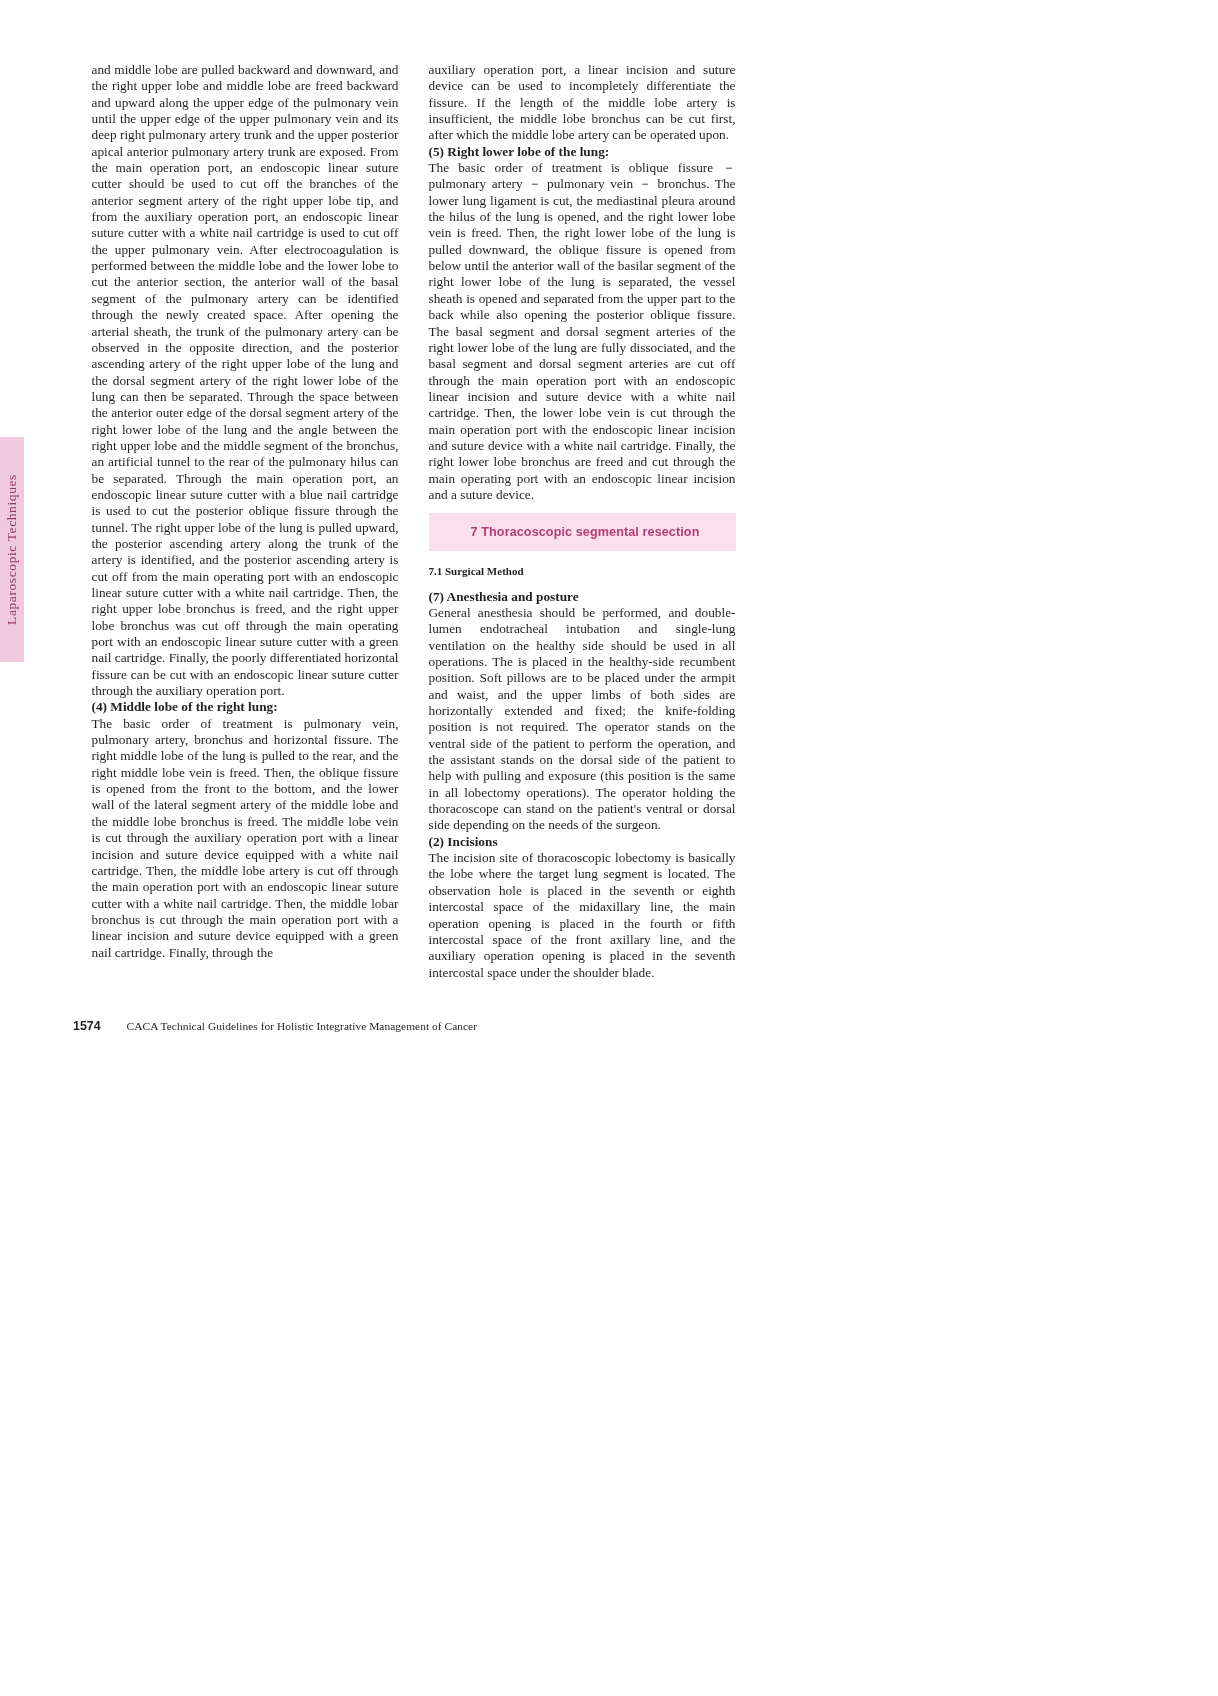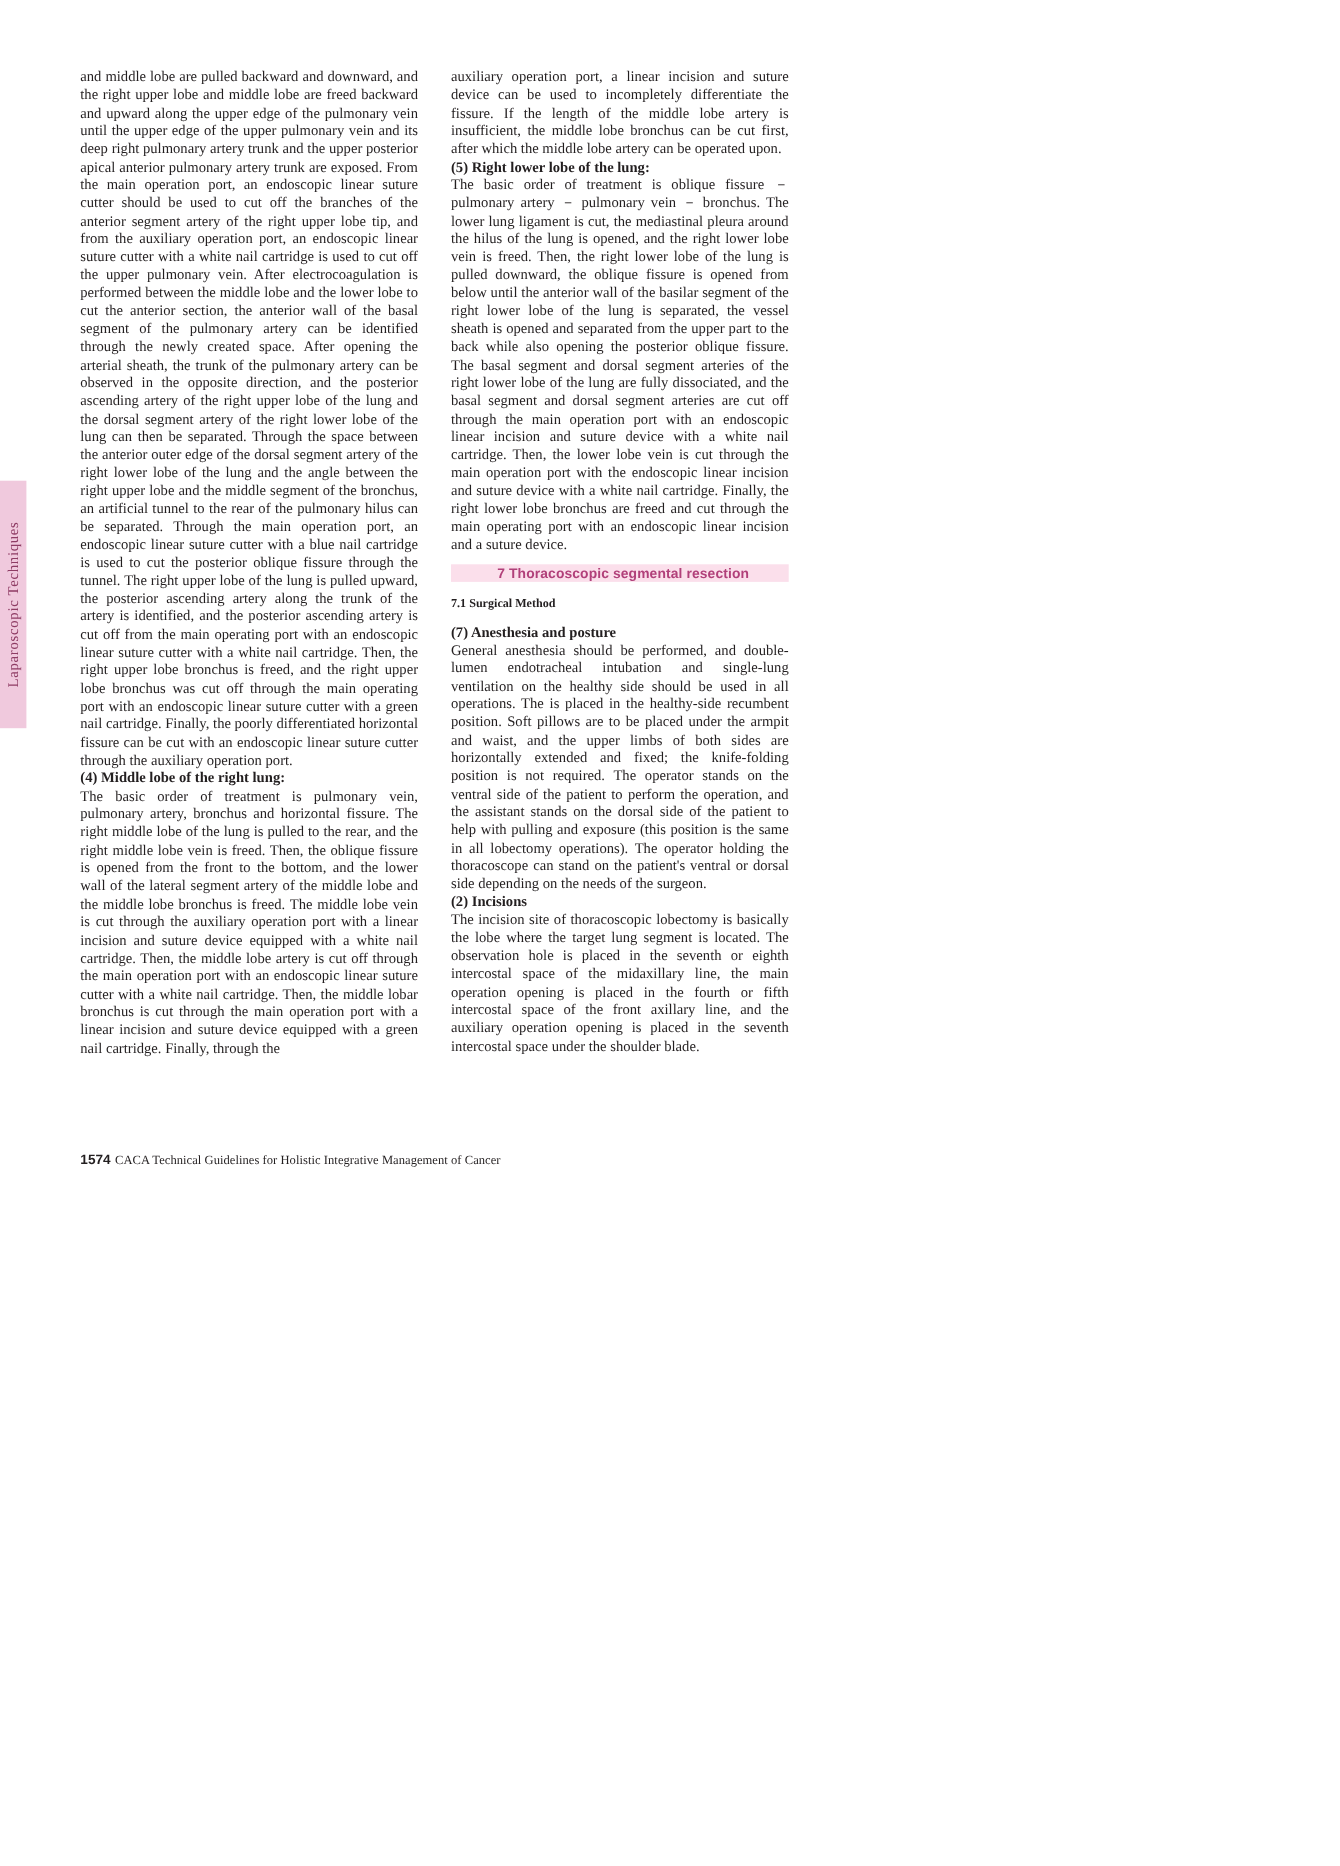--- a/index.html
+++ b/index.html
@@ -40,44 +40,45 @@
     align-items: center;
     justify-content: center;
     font-family: "Liberation Serif", serif;
     font-size: 13.5px;
     letter-spacing: 0.6px;
     color: #8e3c64;
     white-space: nowrap;
   }
   .columns {
     position: absolute;
-    left: 73px;
+    left: 91px;
     top: 62px;
     width: 645px;
     display: flex;
     gap: 30px;
+    justify-content: center;
   }
   .col {
     width: 307px;
   }
   p {
     margin: 0;
     font-size: 13.3px;
     line-height: 16.35px;
     text-align: justify;
     text-justify: inter-word;
     hyphens: none;
   }
   p.plain {
     text-align: left;
     font-weight: bold;
   }
   .section-banner {
     background: #fbdfeb;
-    height: 16px;
+    height: 38px;
     display: flex;
     align-items: center;
     padding-left: 6px;
     justify-content: center;
     margin: 10px 0 12px 0;
   }
   .section-banner span {
     font-family: "Liberation Sans", sans-serif;
     font-weight: bold;
     font-size: 12.6px;
@@ -85,24 +86,24 @@
     letter-spacing: 0.1px;
   }
   .sub-head {
     font-size: 11px;
     line-height: 16.35px;
     margin: 0 0 9px 0;
   }
   .footer {
     position: absolute;
     left: 73px;
-    top: 1047px;
+    top: 1019px;
     display: flex;
     align-items: baseline;
-    gap: 4px;
+    gap: 26px;
   }
   .footer .folio {
     font-family: "Liberation Sans", sans-serif;
     font-weight: bold;
     font-size: 12.4px;
     color: #231f20;
   }
   .footer .runhead {
     font-family: "Liberation Serif", serif;
     font-size: 11.4px;

